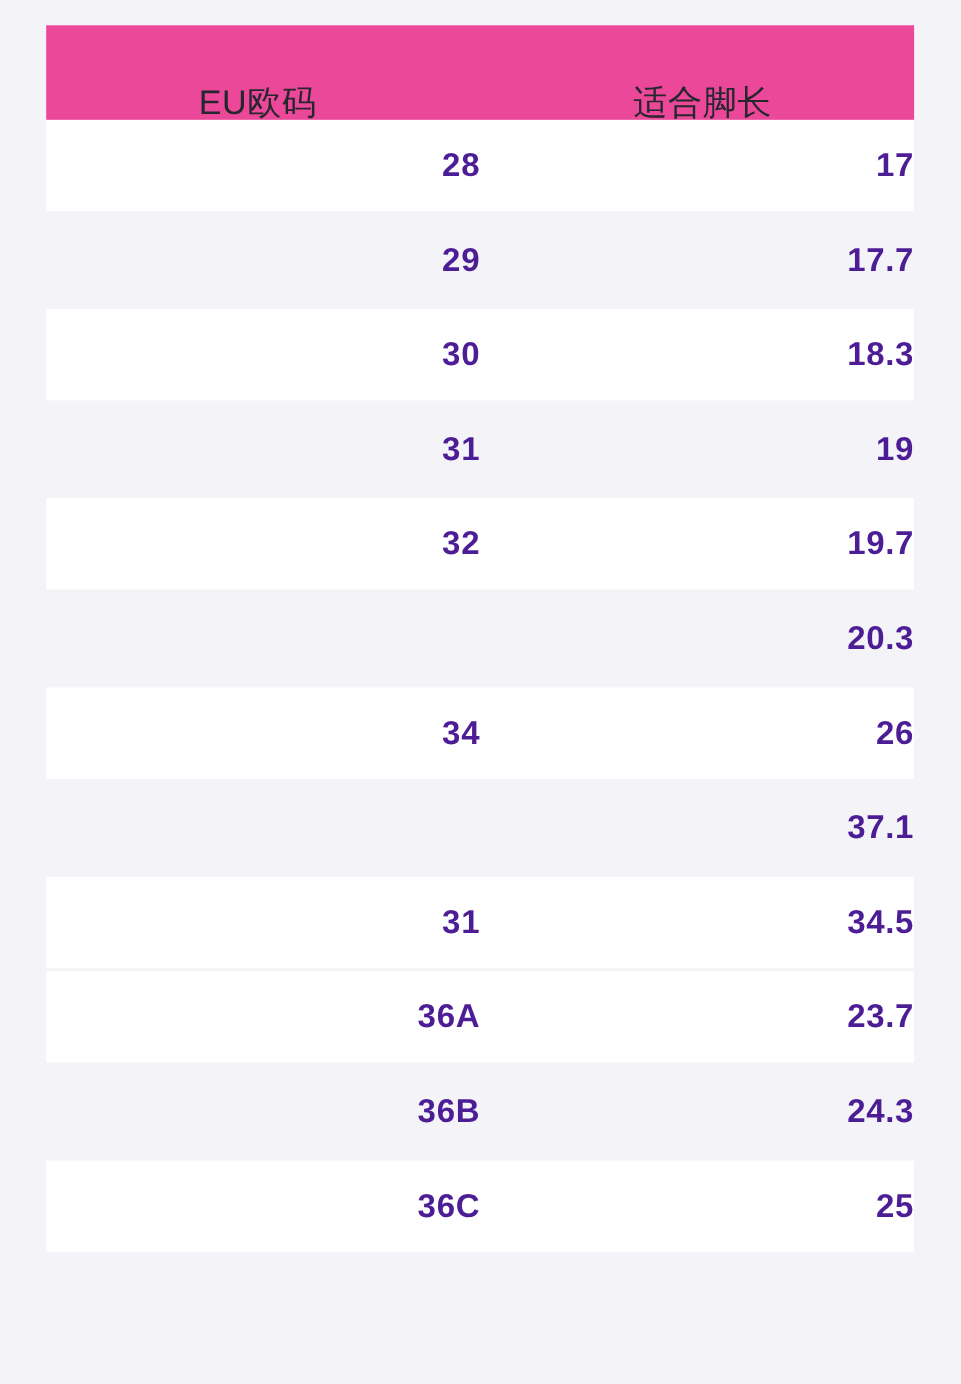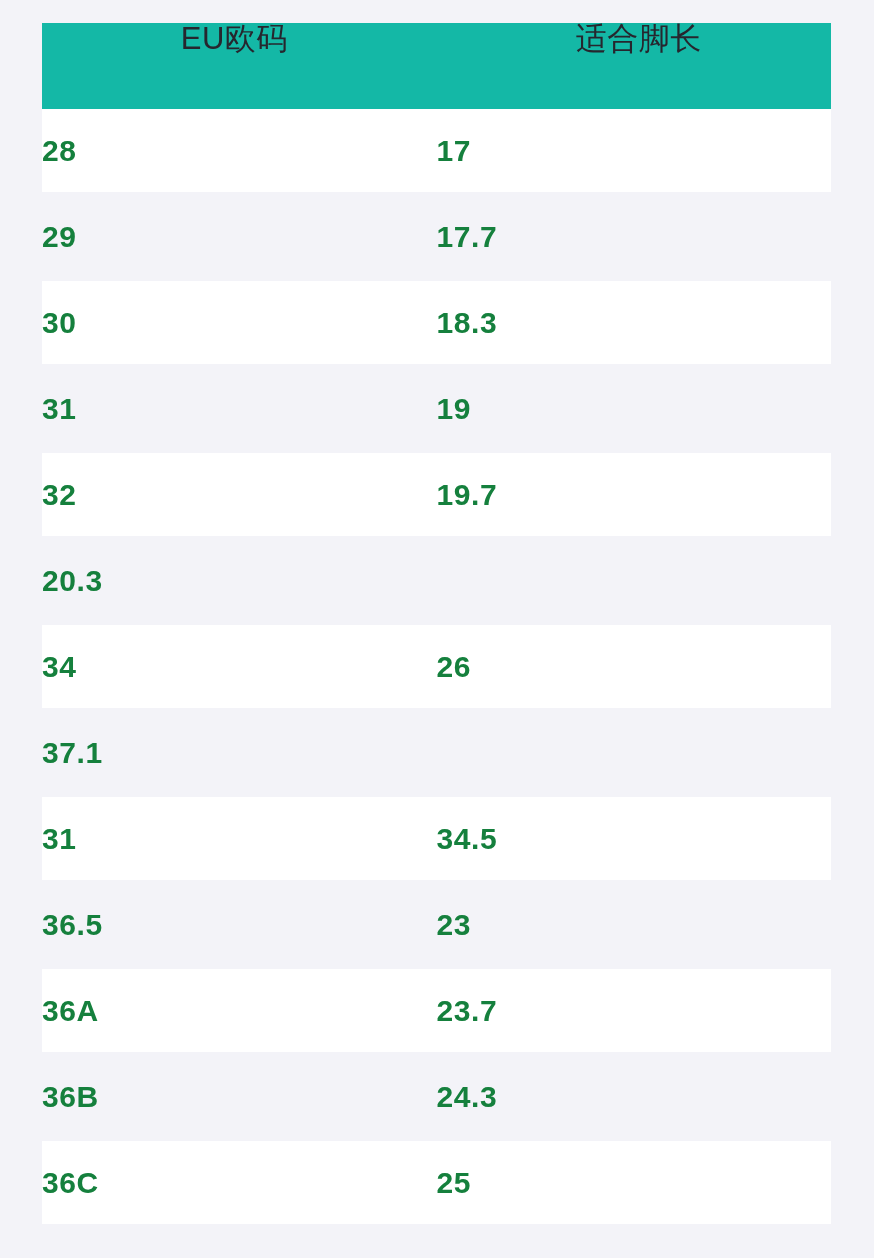--- a/index.html
+++ b/index.html
@@ -26,22 +26,22 @@
     position: absolute;
     left: 42px;
     top: 23px;
     width: 789px;
   }
 
   .table-header {
     display: flex;
     width: 100%;
     height: 86px;
-    background: #14b8a6;
-    align-items: flex-start;
+    background: #ec4899;
+    align-items: flex-end;
     gap: 20px;
   }
 
   .table-header .cell {
     flex: 1 1 50%;
     text-align: center;
     font-size: 31px;
     font-weight: 400;
     color: #26262e;
     letter-spacing: 0.5px;
@@ -63,24 +63,24 @@
   .row.odd {
     background: #ffffff;
   }
 
   .row + .row {
     margin-top: 3px;
   }
 
   .row .cell {
     flex: 1 1 50%;
-    text-align: left;
+    text-align: right;
     font-size: 30px;
     font-weight: 700;
-    color: #15803d;
+    color: #4c1d95;
     letter-spacing: 0.6px;
     line-height: 1;
   }
 </style>
 </head>
 <body>
 
 <div class="page">
 
   <div class="size-table">
@@ -118,24 +118,20 @@
           <div class="cell">34</div>
           <div class="cell">26</div>
         </div>
         <div class="row even">
           <div class="cell">37.1</div>
         </div>
         <div class="row odd">
           <div class="cell">31</div>
           <div class="cell">34.5</div>
         </div>
-        <div class="row even">
-          <div class="cell">36.5</div>
-          <div class="cell">23</div>
-        </div>
         <div class="row odd">
           <div class="cell">36A</div>
           <div class="cell">23.7</div>
         </div>
         <div class="row even">
           <div class="cell">36B</div>
           <div class="cell">24.3</div>
         </div>
         <div class="row odd">
           <div class="cell">36C</div>

